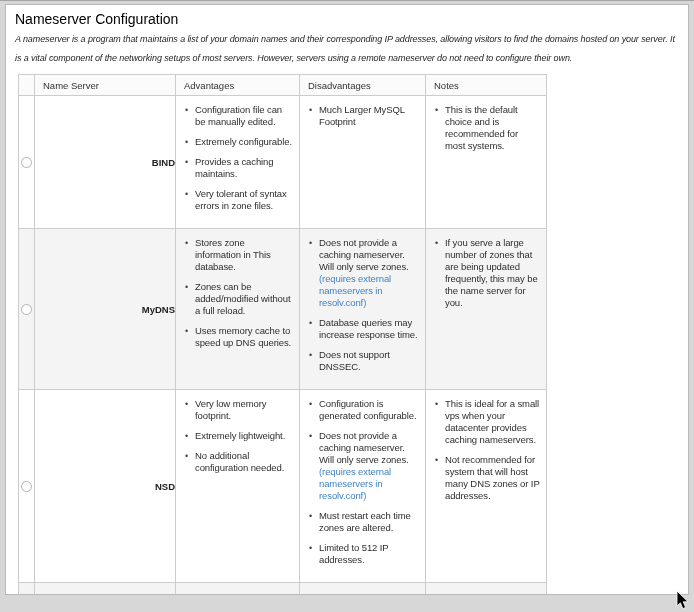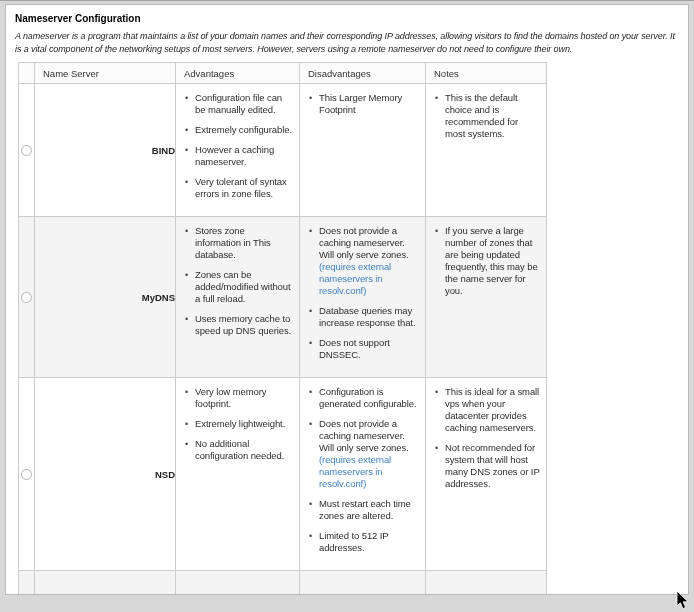--- a/index.html
+++ b/index.html
@@ -20,25 +20,25 @@
     position:absolute;top:0;left:0;width:100%;height:1px;background:#a3a3a3;
   }
   .panel{
     position:absolute;left:5px;top:4px;right:5px;bottom:17px;
     background:#ffffff;
     border:1px solid #b9b9b9;
     padding:8px 9px 0 9px;
     overflow:hidden;
   }
   .page-title{
-    font-size:10px;line-height:12px;font-weight:bold;color:#000;
+    font-size:14px;line-height:12px;font-weight:normal;color:#000;
   }
   .page-desc{
     margin-top:5px;
-    font-size:9px;line-height:13px;font-style:italic;color:#1f1f1f;
+    font-size:9px;line-height:19px;font-style:italic;color:#1f1f1f;
     letter-spacing:-0.1px;
     max-width:668px;
   }
   .page-instruction{
     margin-top:9px;
     font-size:9px;line-height:11px;color:#1f1f1f;
   }
   table.ns-table{
     margin-top:6px;margin-left:3px;
     border-collapse:collapse;table-layout:fixed;
@@ -121,27 +121,27 @@
       </tr>
     </thead>
     <tbody>
         <tr>
           <td class="radio-cell"><span class="radio"></span></td>
           <td class="name-cell">BIND</td>
           <td class="list-cell">
             <ul>
               <li>Configuration file can be manually edited.</li>
               <li>Extremely configurable.</li>
-              <li>However a caching nameserver.</li>
+              <li>Provides a caching maintains.</li>
               <li>Very tolerant of syntax errors in zone files.</li>
             </ul>
           </td>
           <td class="list-cell">
             <ul>
-              <li>This Larger Memory Footprint</li>
+              <li>Much Larger MySQL Footprint</li>
             </ul>
           </td>
           <td class="list-cell">
             <ul>
               <li>This is the default choice and is recommended for most systems.</li>
             </ul>
           </td>
         </tr>
         <tr class="alt">
           <td class="radio-cell"><span class="radio"></span></td>
@@ -149,21 +149,21 @@
           <td class="list-cell">
             <ul>
               <li>Stores zone information in This database.</li>
               <li>Zones can be added/modified without a full reload.</li>
               <li>Uses memory cache to speed up DNS queries.</li>
             </ul>
           </td>
           <td class="list-cell">
             <ul>
               <li>Does not provide a caching nameserver. Will only serve zones. <span class="cell-link">(requires external nameservers in resolv.conf)</span></li>
-              <li>Database queries may increase response that.</li>
+              <li>Database queries may increase response time.</li>
               <li>Does not support DNSSEC.</li>
             </ul>
           </td>
           <td class="list-cell">
             <ul>
               <li>If you serve a large number of zones that are being updated frequently, this may be the name server for you.</li>
             </ul>
           </td>
         </tr>
         <tr>

